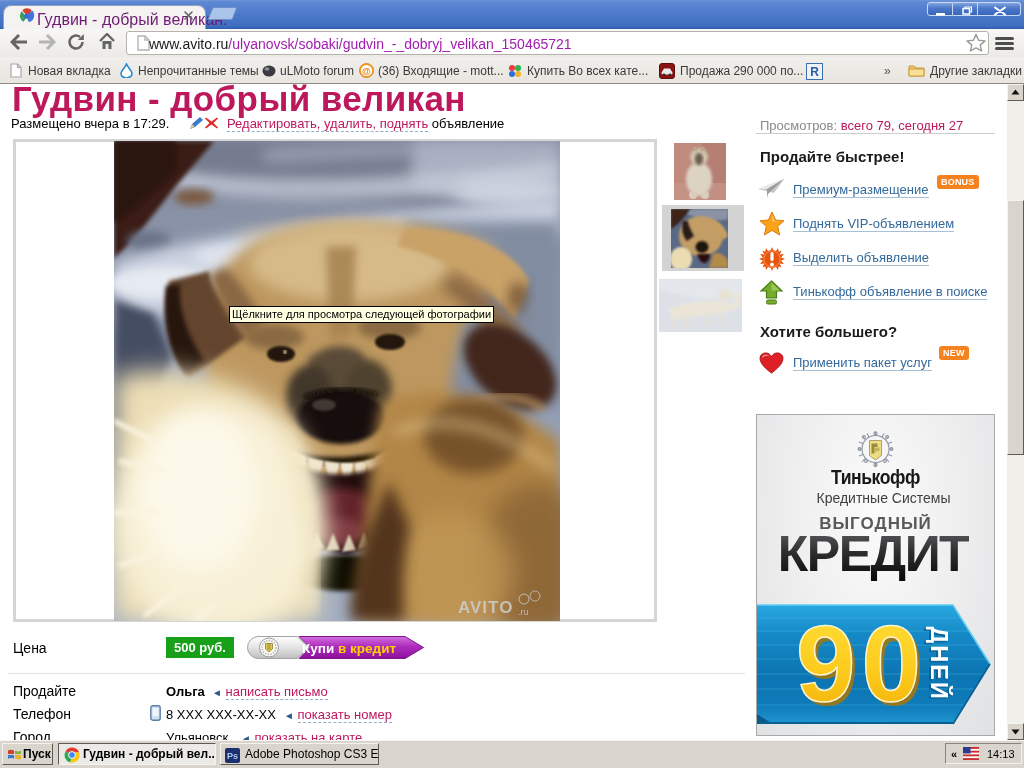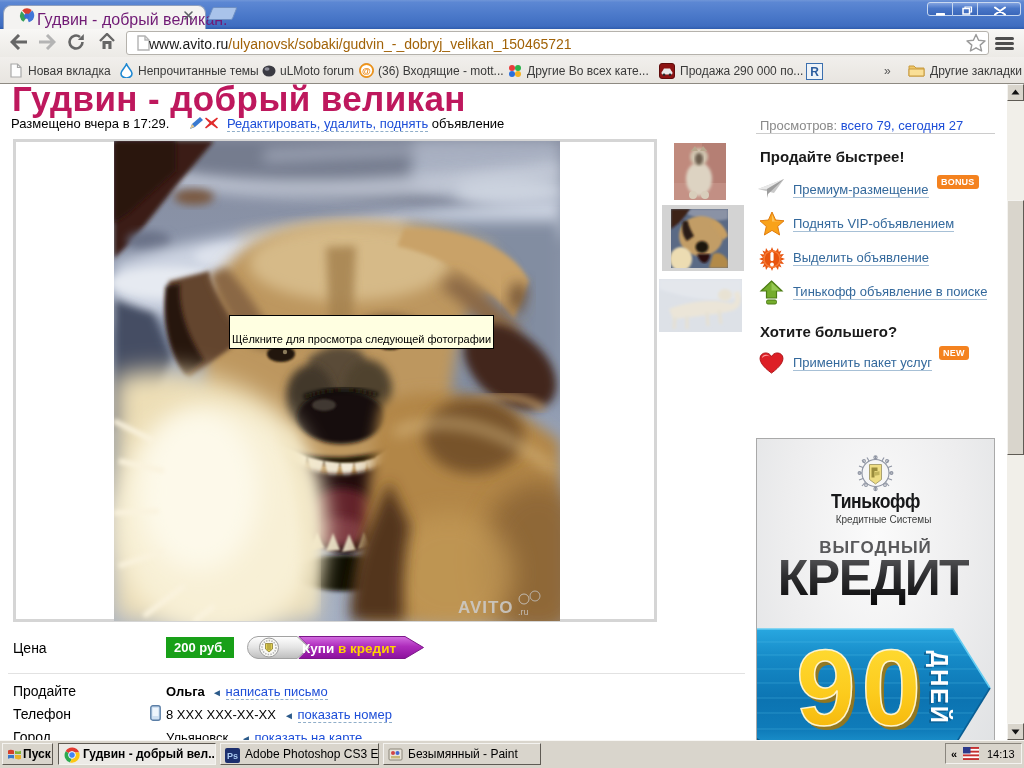--- a/index.html
+++ b/index.html
@@ -15,37 +15,37 @@
   #newtab { position:absolute; left:210px; top:7px; width:25px; height:13px; background:#a9c3ea; border:1px solid #6f8fc2; border-radius:2px; transform:skewX(-22deg); }
   .winbtn { position:absolute; top:2px; height:14px; background:linear-gradient(#82a3e0,#4a77c8 45%,#3a67ba); border:1px solid #c8d8f0; color:#fff; text-align:center; }
   #btnmin { left:927px; width:26px; border-radius:3px 0 0 3px; }
   #btnmax { left:953px; width:25px; border-left:none; }
   #btnclose { left:978px; width:43px; border-left:none; border-radius:0 3px 3px 0; }
 
   
   #toolbar { position:absolute; left:0; top:29px; width:1024px; height:28px; background:linear-gradient(#f8f7f5,#eceae6); }
   #addr { position:absolute; left:126px; top:31px; width:863px; height:24px; background:#fff; border:1px solid #b5b2ac; border-radius:3px; }
   #url { position:absolute; left:149px; top:36px; font-size:14px; color:#1a1a1a; white-space:nowrap; }
-  #url .gray { color:#a16207;margin-top:12px; }
+  #url .gray { color:#a21caf;margin-top:12px; }
   #menu3 { position:absolute; left:995px; top:37px; width:19px; }
   #menu3 div { height:3px; background:#4e4e4e; border-radius:1.5px; margin-bottom:2px; }
 
   
   #bmbar { position:absolute; left:0; top:57px; width:1024px; height:27px; background:linear-gradient(#f1efec,#e8e5e0); border-bottom:1px solid #8e8a82; }
   .bm { position:absolute; top:64px; font-size:12px; color:#3a3a3a; white-space:nowrap; z-index:3; }
 
   
   #page { position:absolute; left:0; top:84px; width:1007px; height:656px; background:#fff; }
   #h1 { position:absolute; left:12px; top:-5px; font-size:35px; font-weight:bold; color:#be185d; letter-spacing:0.4px; }
   #posted { position:absolute; left:11px; top:32px; font-size:13px; color:#000; }
-  a.dash { color:#1d4ed8; text-decoration:none; border-bottom:1px dashed #90aec9;margin-top:40px; }
+  a.dash { color:#be185d; text-decoration:none; border-bottom:1px dashed #90aec9;margin-top:40px; }
   a.sol { color:#34699c; text-decoration:none; border-bottom:1px solid #a7c0d6; }
   #frame { position:absolute; left:13px; top:55px; width:644px; height:483px; border:3px solid #d5d5d5; background:#fff; }
   #photo { position:absolute; left:114px; top:57px; width:446px; height:480px; }
-  #tooltip { position:absolute; left:229px; top:231px; height:17px; background:#ffffe1; border:1px solid #000; font-size:11px; line-height:15px; padding:16px 2px; color:#000; white-space:nowrap; z-index:5; }
+  #tooltip { position:absolute; left:229px; top:222px; height:17px; background:#ffffe1; border:1px solid #000; font-size:11px; line-height:15px; padding:0 2px; color:#000; white-space:nowrap; z-index:5; }
 
   
   #views { position:absolute; left:760px; top:34px; font-size:13px; color:#8a8a8a; }
   #viewline { position:absolute; left:756px; top:49px; width:239px; height:1px; background:#ccc; }
   .rcb { position:absolute; font-size:15px; font-weight:bold; color:#1a1a1a; }
   .rlink { position:absolute; font-size:13px; }
   .badge { position:absolute; background:#f4821f; color:#fff; font-size:9px; font-weight:bold; border-radius:3px; padding:2px 4px; letter-spacing:0.2px; }
   .ric { position:absolute; }
 
   
@@ -54,23 +54,23 @@
   #sep { position:absolute; left:8px; top:589px; width:737px; height:1px; background:#e2e2e2; }
   .tri { color:#2b5a8a; font-size:10px; }
 
   
   #th1 { position:absolute; left:674px; top:59px; width:52px; height:57px; }
   #th2f { position:absolute; left:662px; top:121px; width:82px; height:66px; background:#d3d3d3; }
   #th2 { position:absolute; left:671px; top:125px; width:57px; height:59px; }
   #th3 { position:absolute; left:659px; top:195px; width:83px; height:53px; }
 
   
-  #banner { position:absolute; left:756px; top:330px; width:239px; height:322px; border:1px solid #a9a9a9; background:radial-gradient(ellipse at 50% 30%, #fbfbfb 0%, #ededee 55%, #dfe1e3 100%); overflow:hidden;margin-top:24px; }
+  #banner { position:absolute; left:756px; top:330px; width:239px; height:322px; border:1px solid #a9a9a9; background:radial-gradient(ellipse at 50% 30%, #fbfbfb 0%, #ededee 55%, #dfe1e3 100%); overflow:hidden; }
   #tkname { position:absolute; left:0; top:51px; width:237px; text-align:center; font-size:20px; font-weight:bold; color:#17181a; letter-spacing:-0.5px; transform:scaleX(0.88); }
-  #tksub { position:absolute; left:0; top:75px; width:237px; text-align:center; font-size:10px; color:#3f4040;padding-left:16px; }
+  #tksub { position:absolute; left:0; top:75px; width:237px; text-align:center; font-size:14px; color:#3f4040;padding-left:16px; }
   #vygod { position:absolute; left:0; top:99px; width:237px; text-align:center; font-size:17px; font-weight:bold; color:#59595b; letter-spacing:1px; }
   #kredit { position:absolute; left:0; top:110px; width:232px; text-align:center; font-size:50px; font-weight:bold; letter-spacing:-1.5px;
     background:linear-gradient(#646466 0%, #303032 45%, #060607 100%); -webkit-background-clip:text; color:transparent; }
 
   
   #taskbar { position:absolute; left:0; top:740px; width:1024px; height:28px; background:#d9d5cc; border-top:1px solid #f8f7f4; }
   .tbtn { position:absolute; top:2px; height:22px; background:#d9d5cc; border:1px solid; border-color:#f4f3f0 #5f5b54 #5f5b54 #f4f3f0; font-size:12px; color:#000; line-height:20px; white-space:nowrap; overflow:hidden; }
   .tbtn.active { background:#eceae6; border-color:#5f5b54 #f4f3f0 #f4f3f0 #5f5b54; }
   #tray { position:absolute; left:945px; top:2px; width:77px; height:21px; border:1px solid; border-color:#8a867e #f4f3f0 #f4f3f0 #8a867e; font-size:11px; color:#000; line-height:19px; }
 
@@ -156,21 +156,21 @@
     <circle cx="7.5" cy="7.5" r="5.6" fill="#fff"></circle>
     <text x="7.5" y="10.6" font-size="9" font-weight="bold" fill="#e8820c" text-anchor="middle" font-family="Liberation Sans">@</text>
   </svg>
   <div class="bm" style="left:378px">(36) Входящие - mott...</div>
   <svg class="abs" style="left:508px; top:64px; z-index:3" width="14" height="14" viewBox="0 0 14 14">
     <circle cx="4" cy="4" r="3" fill="#e83c3c"></circle>
     <circle cx="10" cy="4" r="3" fill="#2bb24c"></circle>
     <circle cx="4" cy="10" r="3" fill="#2a6fdb"></circle>
     <circle cx="10" cy="10" r="3" fill="#f4b324"></circle>
   </svg>
-  <div class="bm" style="left:527px">Другие Во всех кате...</div>
+  <div class="bm" style="left:527px">Купить Во всех кате...</div>
   <svg class="abs" style="left:659px; top:63px; z-index:3" width="16" height="16" viewBox="0 0 16 16">
     <rect x="0.5" y="0.5" width="15" height="15" rx="2.5" fill="#8c1313" stroke="#5f0c0c"></rect>
     <path d="M3 9 L5 5.5 H11 L13 9 Z" fill="#e9e9e9"></path>
     <rect x="2.6" y="8.6" width="10.8" height="2.8" rx="1" fill="#e9e9e9"></rect>
     <circle cx="5" cy="11.8" r="1.3" fill="#2a2a2a"></circle>
     <circle cx="11" cy="11.8" r="1.3" fill="#2a2a2a"></circle>
   </svg>
   <div class="bm" style="left:680px">Продажа 290 000 по...</div>
   <svg class="abs" style="left:806px; top:63px; z-index:3" width="17" height="17" viewBox="0 0 17 17">
     <rect x="0.5" y="0.5" width="16" height="16" fill="#eef3f8" stroke="#3b6fae" stroke-width="1"></rect>
@@ -494,21 +494,21 @@
         <text x="39" y="100" font-family="Liberation Sans" font-size="107" font-weight="bold" letter-spacing="6" fill="#a87708" opacity="0.85" transform="translate(3.5,3.5)">90</text>
         <text x="39" y="100" font-family="Liberation Sans" font-size="107" font-weight="bold" letter-spacing="6" fill="url(#gold)" stroke="#fdf4cf" stroke-width="1.5">90</text>
         <g transform="translate(172,27)">
           <text x="0" y="0" transform="rotate(90)" font-family="Liberation Sans" font-size="23.5" font-weight="bold" letter-spacing="2" fill="#0c5d8f" opacity="0.8">ДНЕЙ</text>
           <text x="-1.5" y="-1.5" transform="rotate(90)" font-family="Liberation Sans" font-size="23.5" font-weight="bold" letter-spacing="2" fill="#ffffff">ДНЕЙ</text>
         </g>
       </svg>
     </div>
 
     <div class="lbl" style="left:13px; top:556px">Цена</div>
-    <div id="price500">200 руб.</div>
+    <div id="price500">500 руб.</div>
     <svg class="abs" style="left:247px; top:552px" width="177" height="23" viewBox="0 0 177 23">
       <defs>
         <linearGradient id="silv" x1="0" y1="0" x2="0" y2="1">
           <stop offset="0" stop-color="#ffffff"></stop>
             <stop offset="0.5" stop-color="#e4e4e4"></stop>
             <stop offset="1" stop-color="#bdbdbd"></stop>
         </linearGradient>
         <linearGradient id="purp" x1="0" y1="0" x2="0" y2="1">
           <stop offset="0" stop-color="#d36ee0"></stop>
             <stop offset="0.45" stop-color="#ae2cbc"></stop>
@@ -564,27 +564,20 @@
         <path d="M8 8 L1.6 4.2 A7.6 7.6 0 0 1 15.2 5.5 L8.5 5.5 Z" fill="#e23b30"></path>
         <path d="M8 8 L1.6 4.2 A7.6 7.6 0 0 0 6 15.4 L8.8 10 Z" fill="#2da94f"></path>
         <path d="M8.8 10 L6 15.4 A7.6 7.6 0 0 0 15.2 5.5 L10.5 5.5 Z" fill="#fcc713"></path>
         <circle cx="8" cy="8" r="3.4" fill="#4285f4" stroke="#fff" stroke-width="1"></circle>
       </svg>Гудвин - добрый вел...</div>
     <div class="tbtn" style="left:220px; width:159px; padding-left:24px">
       <svg class="abs" style="left:4px; top:4px" width="15" height="15" viewBox="0 0 15 15">
         <rect width="15" height="15" rx="2" fill="#1c2f6e"></rect>
         <text x="7.5" y="11" font-size="9" font-weight="bold" fill="#a8c8f0" text-anchor="middle" font-family="Liberation Sans">Ps</text>
       </svg>Adobe Photoshop CS3 E...</div>
-    <div class="tbtn" style="left:383px; width:158px; padding-left:24px">
-      <svg class="abs" style="left:4px; top:3px" width="15" height="15" viewBox="0 0 15 15">
-        <rect x="1" y="2" width="13" height="11" rx="1" fill="#e8e4da" stroke="#8a8578"></rect>
-        <circle cx="5" cy="6" r="2" fill="#d04545"></circle>
-        <circle cx="9.5" cy="6" r="2" fill="#4565d0"></circle>
-        <rect x="3" y="9" width="9" height="2.4" fill="#c8b878"></rect>
-      </svg>Безымянный - Paint</div>
     <div id="tray">
       <span class="abs" style="left:5px; top:1px; font-weight:bold">«</span>
       <svg class="abs" style="left:17px; top:3px" width="16" height="13" viewBox="0 0 16 13">
         <rect width="16" height="13" fill="#fff"></rect>
         <g fill="#c53131">
             <rect y="0" width="16" height="1.9"></rect>
             <rect y="3.7" width="16" height="1.9"></rect>
             <rect y="7.4" width="16" height="1.9"></rect>
             <rect y="11.1" width="16" height="1.9"></rect>
           </g>

